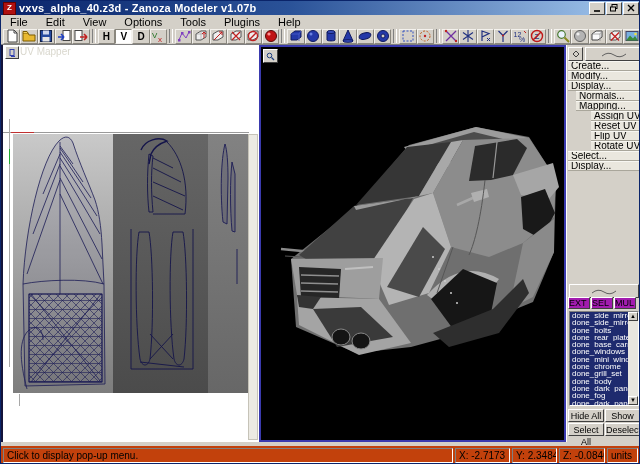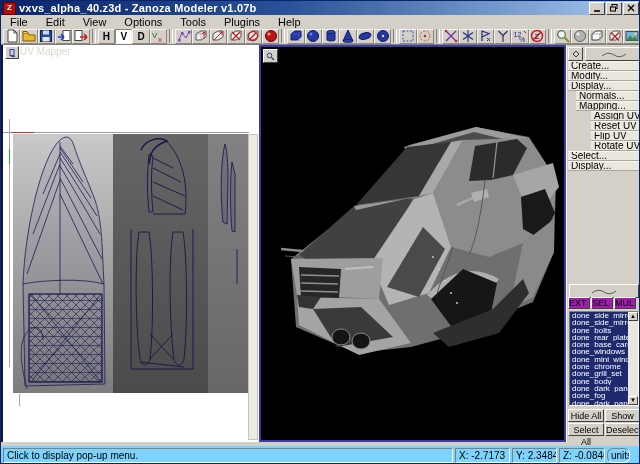--- a/index.html
+++ b/index.html
@@ -70,29 +70,29 @@
     border:1px solid;border-color:#808080 #fff #fff #808080;box-sizing:border-box;overflow:hidden;}
   .layer-row{height:7.3px;line-height:7.3px;font-size:8px;color:#fff;background:#1e2a6e;
     padding-left:2px;white-space:nowrap;overflow:hidden;width:56px;}
   .llscroll{position:absolute;right:0;top:0;width:10px;height:100%;background:#e8e6df;}
   .llbtn{position:absolute;left:0;width:10px;height:9px;background:#d4d0c8;border:1px solid;
     border-color:#fff #404040 #404040 #fff;box-sizing:border-box;font-size:6px;line-height:7px;text-align:center;color:#000;}
   .btnrow{position:absolute;left:1px;display:flex;gap:1px;}
   .pbtn{height:13px;background:#d4d0c8;border:1px solid;border-color:#fff #404040 #404040 #fff;
     font-size:9px;text-align:center;line-height:12px;box-sizing:border-box;}
   
-  .statusbar{position:absolute;left:0;top:445px;width:640px;height:19px;background:#7dd3fc;
+  .statusbar{position:absolute;left:0;top:445px;width:640px;height:19px;background:#c2410c;
     display:flex;align-items:center;font-size:10px;color:#000;}
   .pane{height:15px;border:1px solid;border-color:#808080 #fff #fff #808080;box-sizing:border-box;
     line-height:13px;padding-left:3px;white-space:nowrap;overflow:hidden;margin-left:2px;}
   .pane.msg{width:450px;}
   .pane.px{width:55px;}
   .pane.py{width:45px;}
   .pane.pz{width:46px;}
-  .pane.pu{width:23px;border-radius:6px;}
+  .pane.pu{width:31px;}
 </style>
 </head>
 <body>
 
 <div id="window">
 
   <div class="titlebar">
     <div class="title-icon">Z</div>
     <div class="title-text">vxvs_alpha_40.z3d - Zanoza Modeler v1.07b</div>
     <div class="winbtns">

